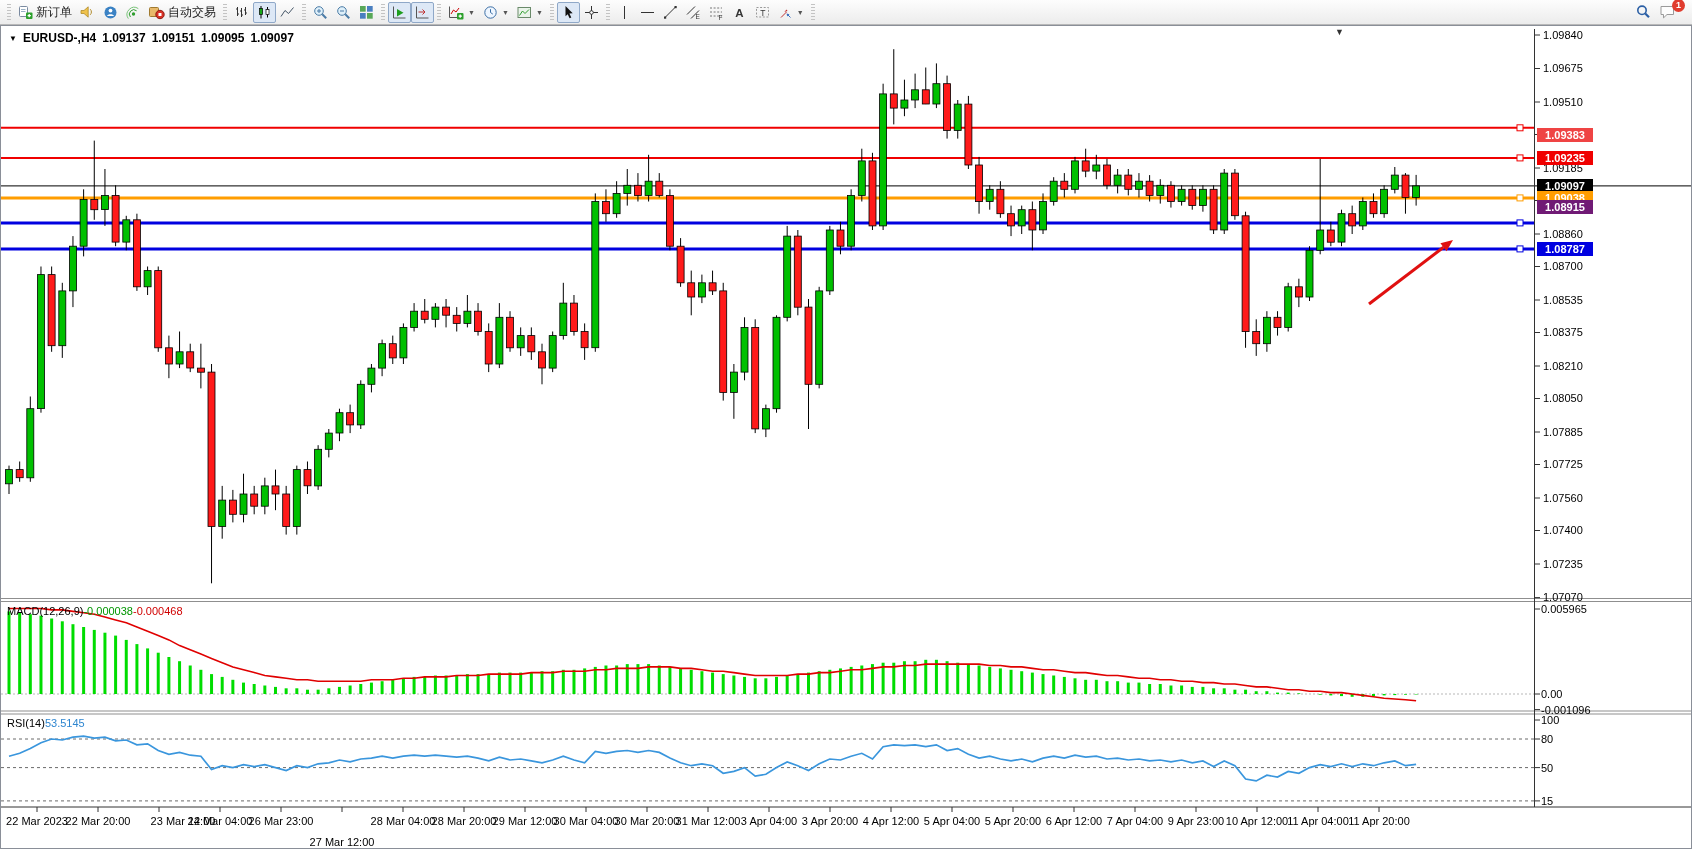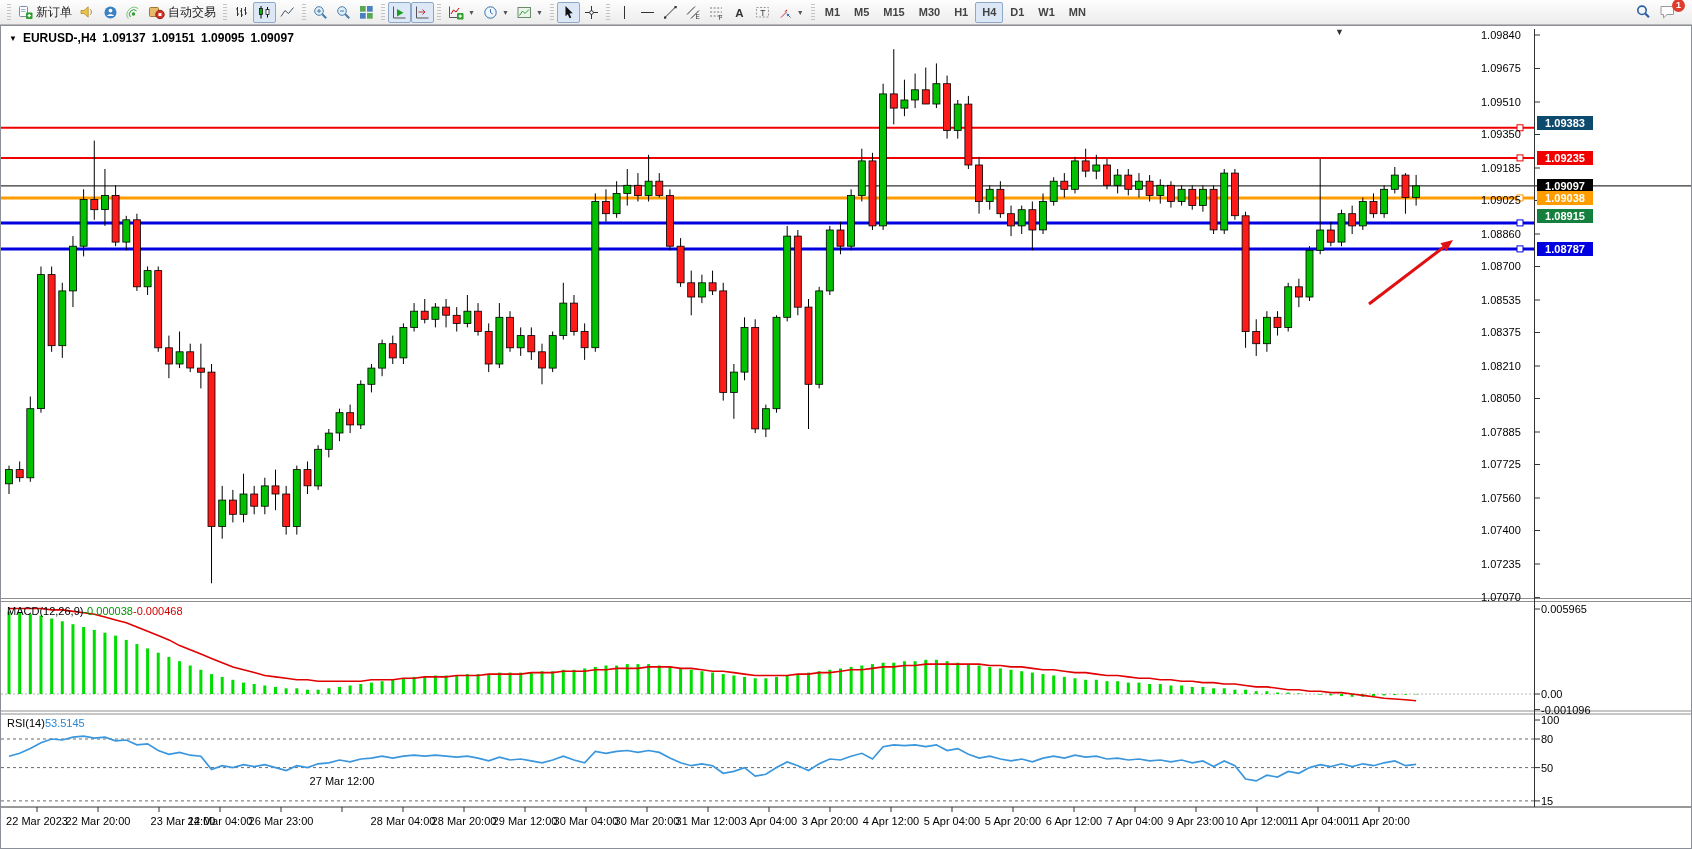--- a/index.html
+++ b/index.html
@@ -22,21 +22,21 @@
   #tb-right { margin-left:auto; display:flex; align-items:center; }
   #chat-badge { position:absolute; top:-4px; right:-6px; width:13px; height:13px;
                 background:#e03c2e; border-radius:50%; color:#fff; font-size:9px;
                 font-weight:bold; text-align:center; line-height:13px; }
   
   #chart-window { position:absolute; top:25px; left:0; width:1692px; height:824px;
                   background:#fff; border:1px solid #8a8f98; }
   #chart-svg { position:absolute; top:0; left:0; }
   .badge  { position:absolute; left:1536px; width:56px; height:14px; color:#fff;
             font-size:11px; font-weight:bold; text-align:center; line-height:14px; }
-  .ticklabel { position:absolute; left:1480px; font-size:11px; color:#000; }
+  .ticklabel { position:absolute; left:1542px; font-size:11px; color:#000; }
   .paneticklabel { position:absolute; left:1540px; font-size:11px; color:#000; }
   .timelabel { position:absolute; font-size:11px; color:#000; transform:translateX(-50%);
                white-space:nowrap; }
   #chart-title { position:absolute; top:5px; left:8px; font-size:12px; font-weight:bold;
                  color:#000; display:flex; gap:6px; align-items:center; }
   #chart-title .dd { font-size:8px; }
   #shift-marker { position:absolute; left:1334px; top:1px; font-size:9px; color:#333; }
   #macd-label, #rsi-label { position:absolute; left:6px; font-size:11px; color:#000;
                             display:flex; gap:0; }
   #macd-label { top:579px; }
@@ -288,31 +288,20 @@
           <path d="M3 12.5L8.5 7" stroke="#c03030"></path>
           <path d="M9.5 6l-3.2.9 2.3-2.3z" fill="#c03030"></path>
           <path d="M12.5 12.5L9.5 9.5" stroke="#3a6fc0"></path>
           <path d="M8.6 8.6l2.9.6-2.3 2.2z" fill="#3a6fc0"></path>
         </svg>
       </span>
     <span class="caret">▼</span>
   </div>
 
   <div class="grip"></div>
-  <div id="tf-group" style="display:flex;">
-      <div class="tb tf">M1</div>
-      <div class="tb tf">M5</div>
-      <div class="tb tf">M15</div>
-      <div class="tb tf">M30</div>
-      <div class="tb tf">H1</div>
-      <div class="tb tf on">H4</div>
-      <div class="tb tf">D1</div>
-      <div class="tb tf">W1</div>
-      <div class="tb tf">MN</div>
-    </div>
 
   <div id="tb-right">
     <div class="tb">
       <span>
           <svg width="16" height="16">
             <circle cx="7" cy="6.3" r="4.2" fill="none" stroke="#2b5fa5" stroke-width="1.6"></circle>
             <line x1="10.2" y1="9.5" x2="14" y2="13.3" stroke="#2b5fa5" stroke-width="2.2"></line>
           </svg>
         </span>
     </div>
@@ -850,39 +839,39 @@
       <div class="ticklabel" style="top: 267.532px;">1.08535</div>
       <div class="ticklabel" style="top: 300.027px;">1.08375</div>
       <div class="ticklabel" style="top: 333.537px;">1.08210</div>
       <div class="ticklabel" style="top: 366.031px;">1.08050</div>
       <div class="ticklabel" style="top: 399.541px;">1.07885</div>
       <div class="ticklabel" style="top: 432.035px;">1.07725</div>
       <div class="ticklabel" style="top: 465.545px;">1.07560</div>
       <div class="ticklabel" style="top: 498.04px;">1.07400</div>
       <div class="ticklabel" style="top: 531.549px;">1.07235</div>
       <div class="ticklabel" style="top: 565.059px;">1.07070</div>
-      <div class="badge" style="top: 90px; background: #0c4a6e;">1.09383</div>
+      <div class="badge" style="top: 102px; background: #ef4444;">1.09383</div>
       <div class="badge" style="top: 124.869px; background: rgb(240, 0, 0);">1.09235</div>
       <div class="badge" style="top: 152.896px; background: rgb(0, 0, 0);">1.09097</div>
       <div class="badge" style="top: 164.878px; background: rgb(255, 157, 0);">1.09038</div>
-      <div class="badge" style="top: 183px; background: #15803d;">1.08915</div>
+      <div class="badge" style="top: 174px; background: #701a75;">1.08915</div>
       <div class="badge" style="top: 215.854px; background: rgb(0, 0, 224);">1.08787</div>
       <div class="paneticklabel" style="top: 577.005px;">0.005965</div>
       <div class="paneticklabel" style="top: 662px;">0.00</div>
       <div class="paneticklabel" style="top: 677.617px;">-0.001096</div>
       <div class="paneticklabel" style="top: 688px; text-align: center;">100</div>
       <div class="paneticklabel" style="top: 707.04px;">80</div>
       <div class="paneticklabel" style="top: 735.6px;">50</div>
       <div class="paneticklabel" style="top: 768.92px;">15</div>
       <div class="timelabel" style="left: 36px; top: 789px;">22 Mar 2023</div>
       <div class="timelabel" style="left: 97px; top: 789px;">22 Mar 20:00</div>
       <div class="timelabel" style="left: 158px; top: 789px; margin-left: 24px;">23 Mar 12:00</div>
       <div class="timelabel" style="left: 219px; top: 789px;">24 Mar 04:00</div>
       <div class="timelabel" style="left: 280px; top: 789px;">26 Mar 23:00</div>
-      <div class="timelabel" style="left: 341px; top: 749px;">27 Mar 12:00</div>
+      <div class="timelabel" style="left: 341px; top: 810px;">27 Mar 12:00</div>
       <div class="timelabel" style="left: 402px; top: 789px;">28 Mar 04:00</div>
       <div class="timelabel" style="left: 463px; top: 789px;">28 Mar 20:00</div>
       <div class="timelabel" style="left: 524px; top: 789px;">29 Mar 12:00</div>
       <div class="timelabel" style="left: 585px; top: 789px;">30 Mar 04:00</div>
       <div class="timelabel" style="left: 646px; top: 789px;">30 Mar 20:00</div>
       <div class="timelabel" style="left: 707px; top: 789px;">31 Mar 12:00</div>
       <div class="timelabel" style="left: 768px; top: 789px;">3 Apr 04:00</div>
       <div class="timelabel" style="left: 829px; top: 789px;">3 Apr 20:00</div>
       <div class="timelabel" style="left: 890px; top: 789px;">4 Apr 12:00</div>
       <div class="timelabel" style="left: 951px; top: 789px;">5 Apr 04:00</div>

